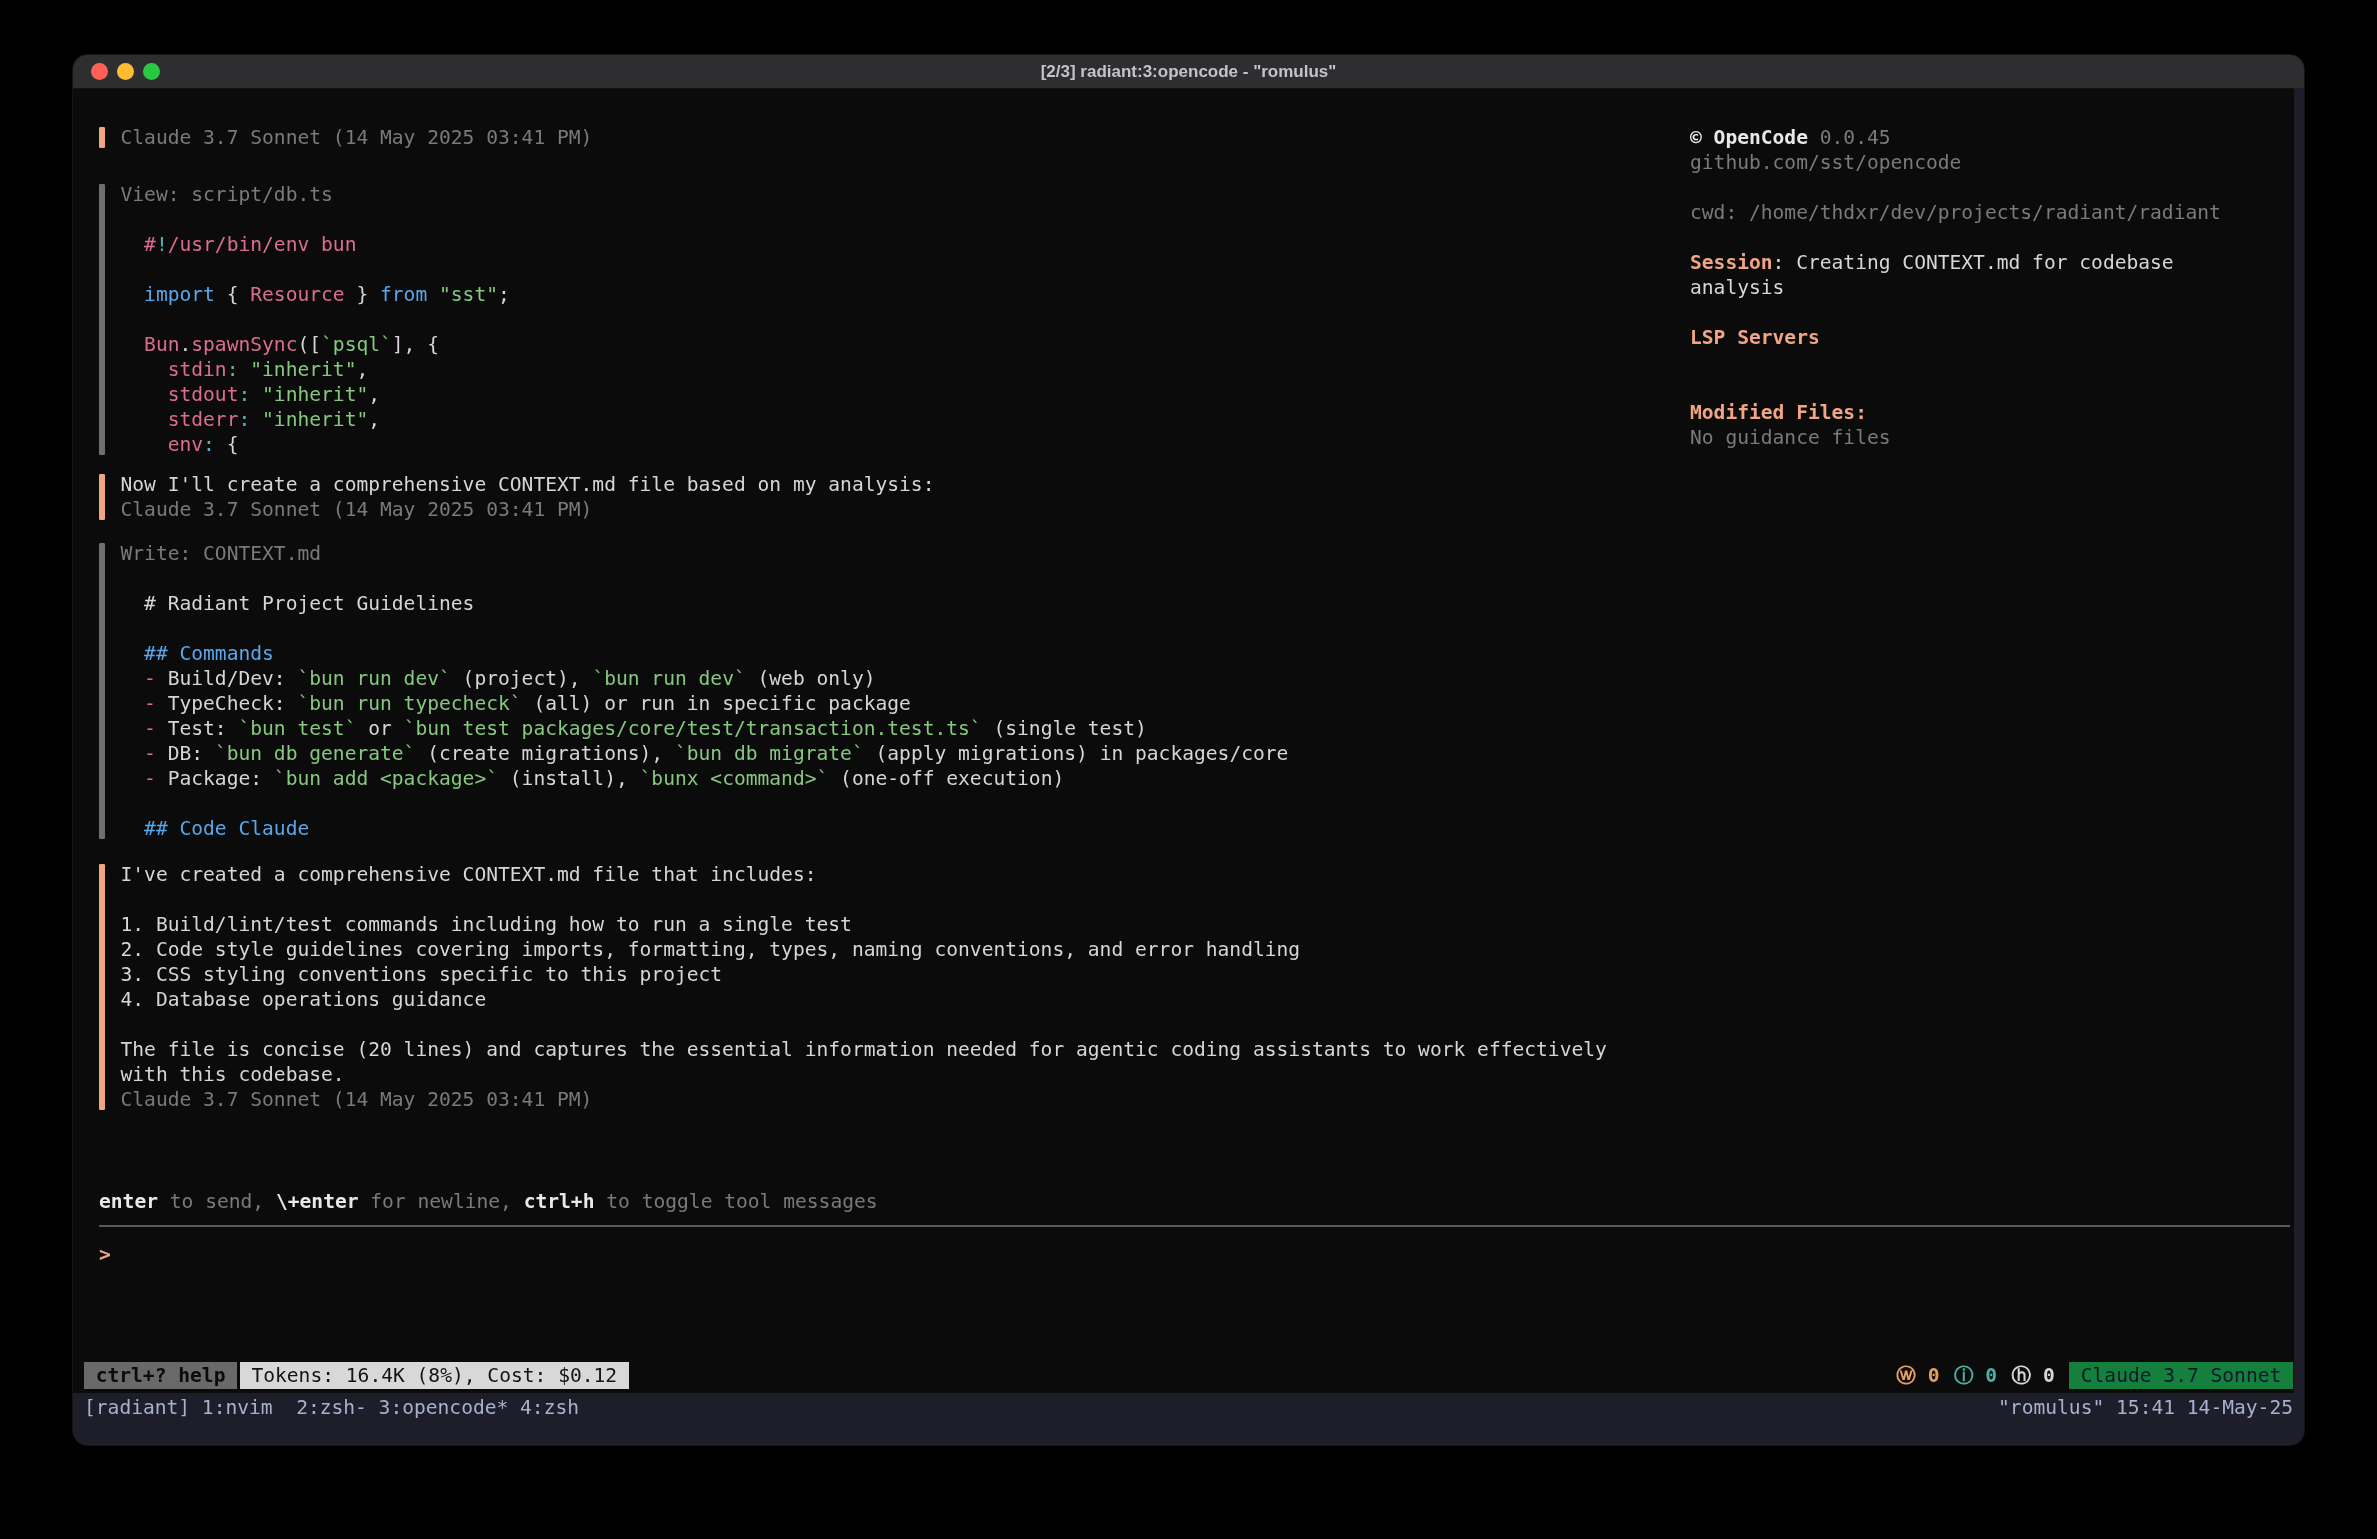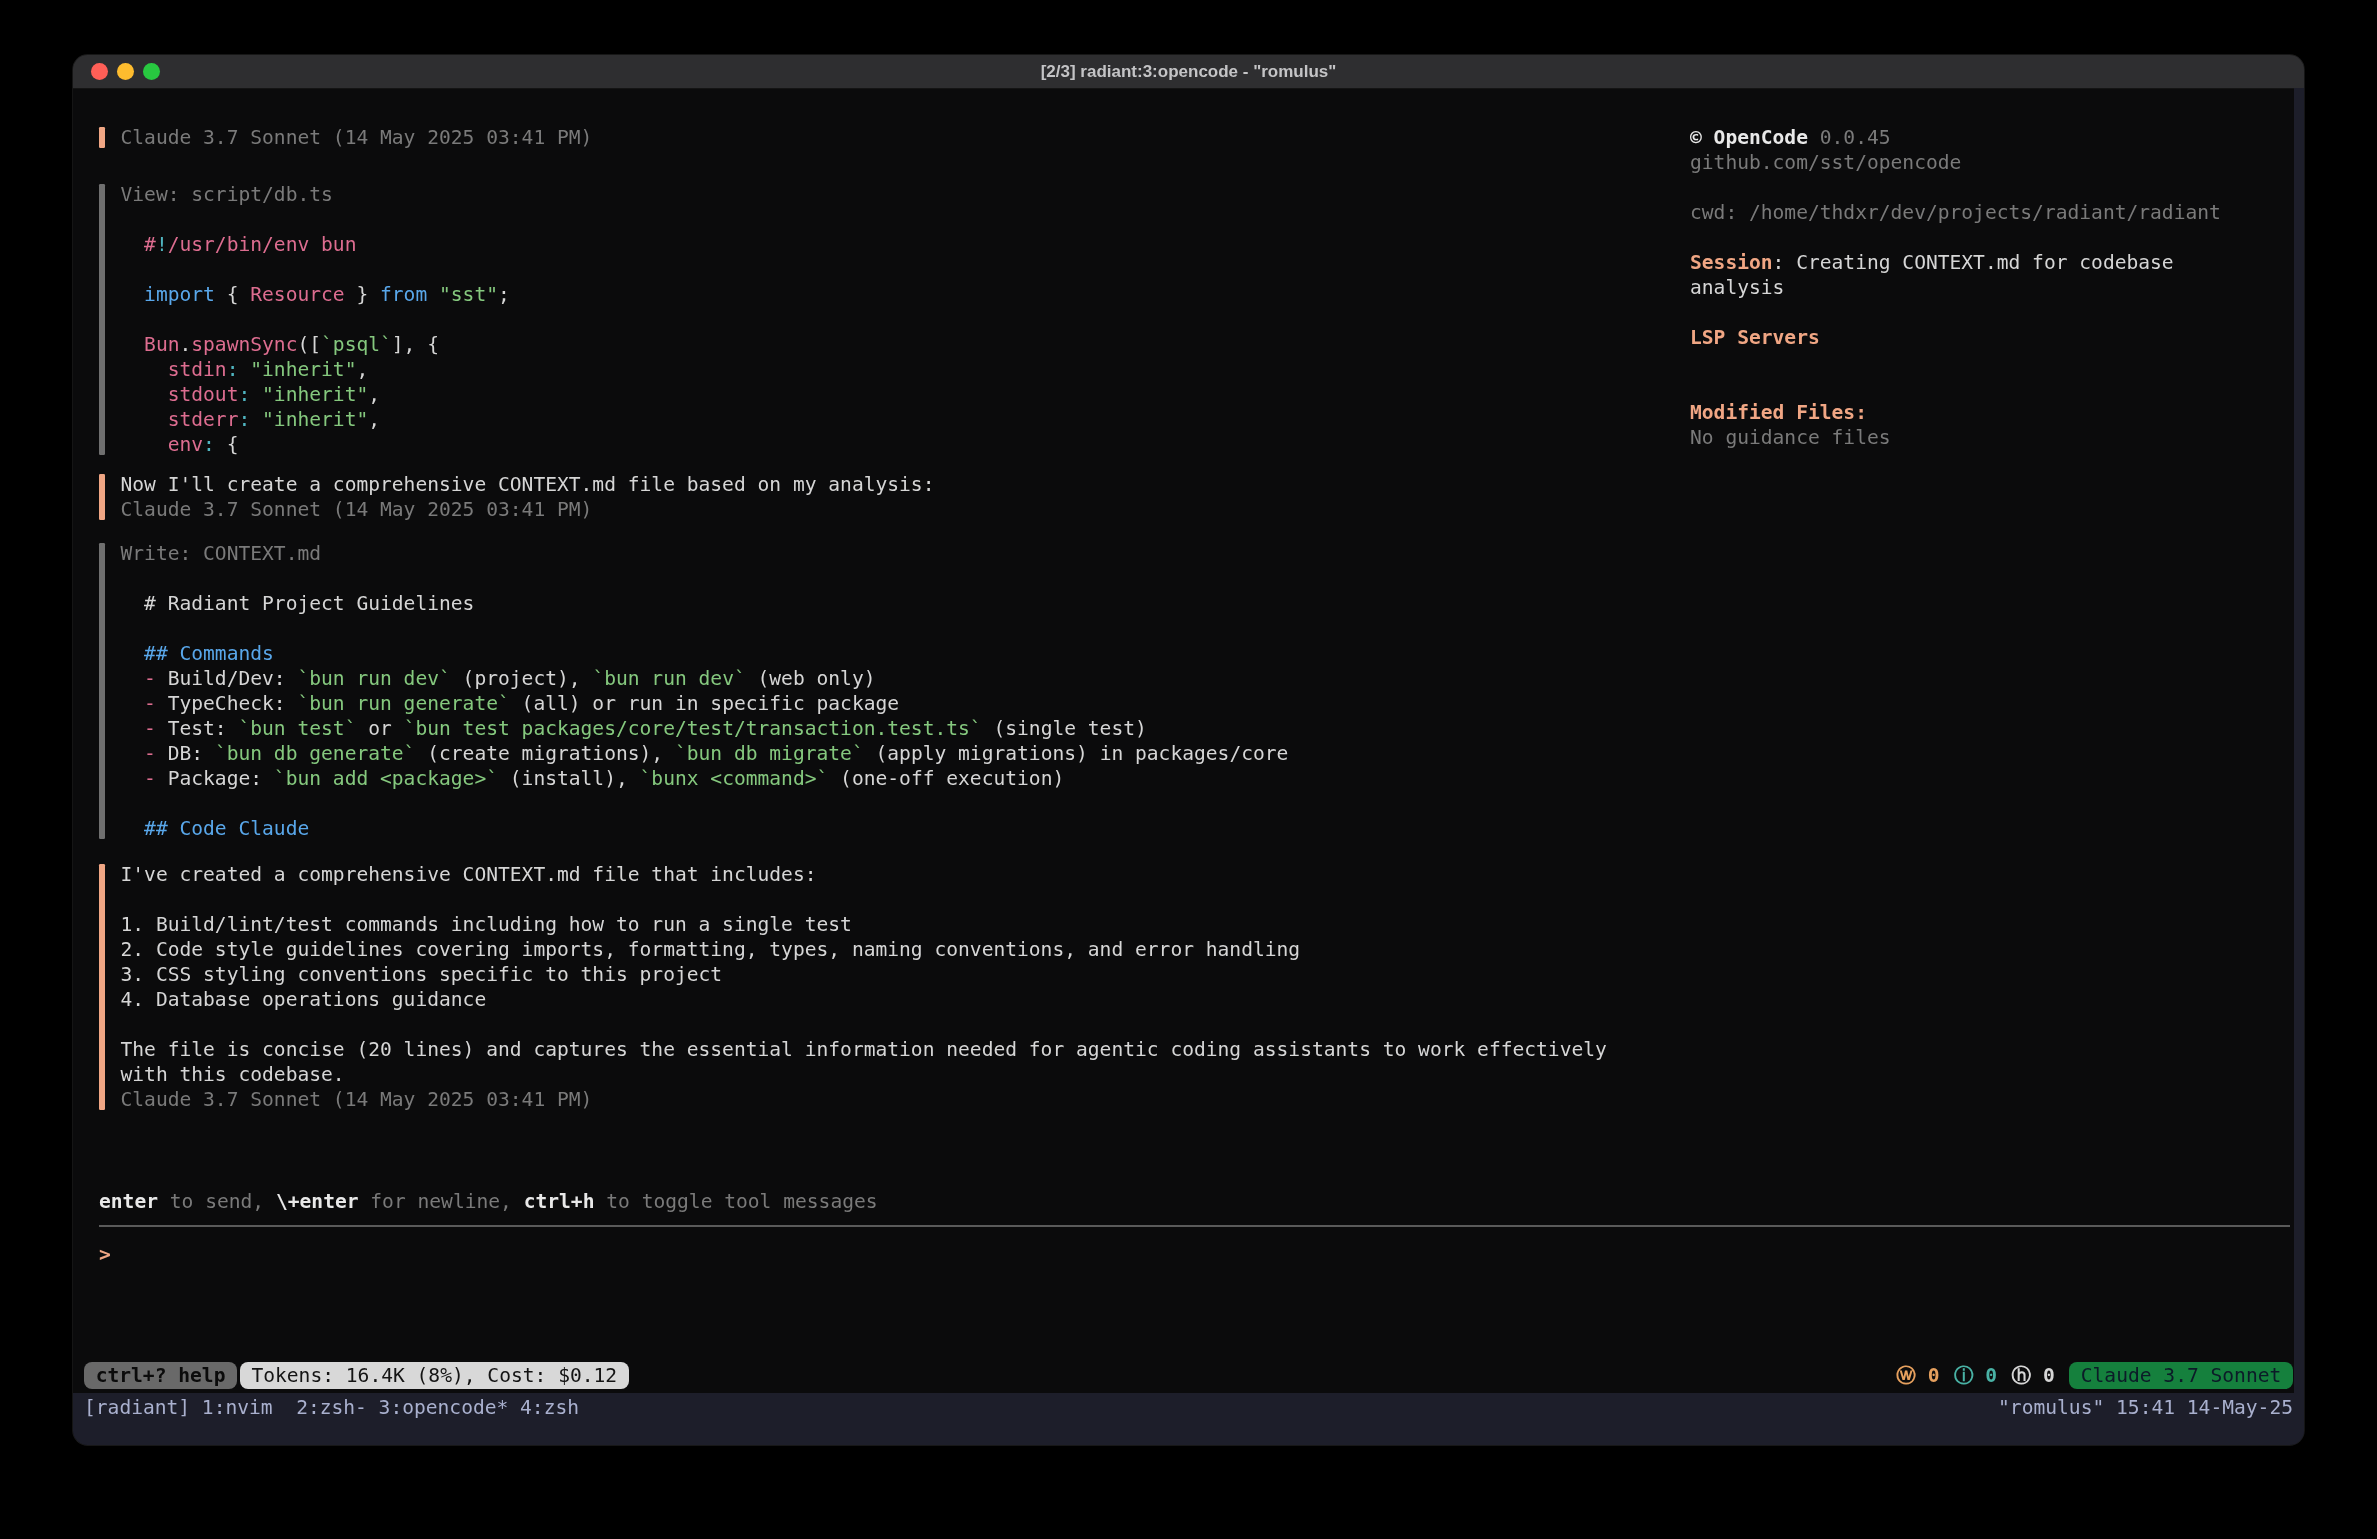--- a/index.html
+++ b/index.html
@@ -37,21 +37,21 @@
   .chat .msg-block:nth-child(3){margin-bottom:19px;}
   .chat .msg-block:nth-child(4){margin-bottom:21px;}
   
   .sidebar{position:absolute;left:1617px;top:37px;width:600px;}
   
   .help-line{position:absolute;left:26px;top:1101px;height:25px;line-height:25px;white-space:pre;}
   .divider{position:absolute;left:26px;right:14.4px;top:1137px;height:2px;background:#5a5a5a;}
   .prompt-row{position:absolute;left:26px;right:14.4px;top:1154px;height:25px;line-height:25px;}
   .prompt-chevron{color:#f0a684;font-weight:bold;}
   .statusbar{position:absolute;left:11px;right:11px;top:1274px;height:27px;display:flex;align-items:center;}
-  .badge{height:27px;line-height:27px;padding:0 11.7px;white-space:pre;border-radius:8px;}
+  .badge{height:27px;line-height:27px;padding:0 11.7px;white-space:pre;}
   .badge.help{background:#696969;color:#0b0b0b;font-weight:bold;}
   .badge.tokens{background:#d8d8d8;color:#141414;margin-left:2.6px;}
   .status-right{margin-left:auto;display:flex;align-items:center;}
   .diag{white-space:pre;margin-right:14.4px;font-weight:bold;}
   .badge.model{background:#15803d;color:#0c1b28;}
   
   .tmux{position:absolute;left:0;right:0;bottom:0;height:52px;background:#1d1e2a;color:#a9b0ce;}
   .tmux-line{height:30px;line-height:30px;padding:0 11px;display:flex;white-space:pre;}
   .tmux-left{display:flex;white-space:pre;}
   .tmux-left span{margin-right:11.7px;}
@@ -96,21 +96,21 @@
             <div class="t-line"><span class="c-fg">Now I'll create a comprehensive CONTEXT.md file based on my analysis:</span></div>
             <div class="t-line"><span class="c-dim">Claude 3.7 Sonnet (14 May 2025 03:41 PM)</span></div>
           </div>
           <div class="msg-block bar-gray">
             <div class="t-line"><span class="c-dim">Write: CONTEXT.md</span></div>
             <div class="t-line"></div>
             <div class="t-line"><span class="c-fg">  # Radiant Project Guidelines</span></div>
             <div class="t-line"></div>
             <div class="t-line"><span class="c-blue">  ## Commands</span></div>
             <div class="t-line"><span class="c-rose">  -</span><span class="c-fg"> Build/Dev: </span><span class="c-green">`bun run dev`</span><span class="c-fg"> (project), </span><span class="c-green">`bun run dev`</span><span class="c-fg"> (web only)</span></div>
-            <div class="t-line"><span class="c-rose">  -</span><span class="c-fg"> TypeCheck: </span><span class="c-green">`bun run generate`</span><span class="c-fg"> (all) or run in specific package</span></div>
+            <div class="t-line"><span class="c-rose">  -</span><span class="c-fg"> TypeCheck: </span><span class="c-green">`bun run typecheck`</span><span class="c-fg"> (all) or run in specific package</span></div>
             <div class="t-line"><span class="c-rose">  -</span><span class="c-fg"> Test: </span><span class="c-green">`bun test`</span><span class="c-fg"> or </span><span class="c-green">`bun test packages/core/test/transaction.test.ts`</span><span class="c-fg"> (single test)</span></div>
             <div class="t-line"><span class="c-rose">  -</span><span class="c-fg"> DB: </span><span class="c-green">`bun db generate`</span><span class="c-fg"> (create migrations), </span><span class="c-green">`bun db migrate`</span><span class="c-fg"> (apply migrations) in packages/core</span></div>
             <div class="t-line"><span class="c-rose">  -</span><span class="c-fg"> Package: </span><span class="c-green">`bun add &lt;package&gt;`</span><span class="c-fg"> (install), </span><span class="c-green">`bunx &lt;command&gt;`</span><span class="c-fg"> (one-off execution)</span></div>
             <div class="t-line"></div>
             <div class="t-line"><span class="c-blue">  ## Code Claude</span></div>
           </div>
           <div class="msg-block bar-orange">
             <div class="t-line"><span class="c-fg">I've created a comprehensive CONTEXT.md file that includes:</span></div>
             <div class="t-line"></div>
             <div class="t-line"><span class="c-fg">1. Build/lint/test commands including how to run a single test</span></div>

